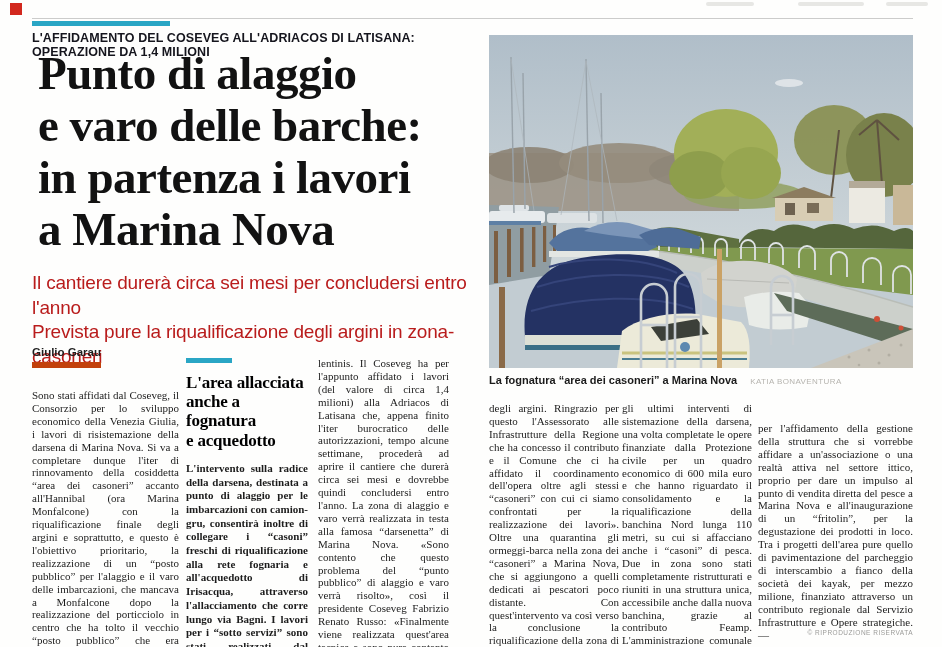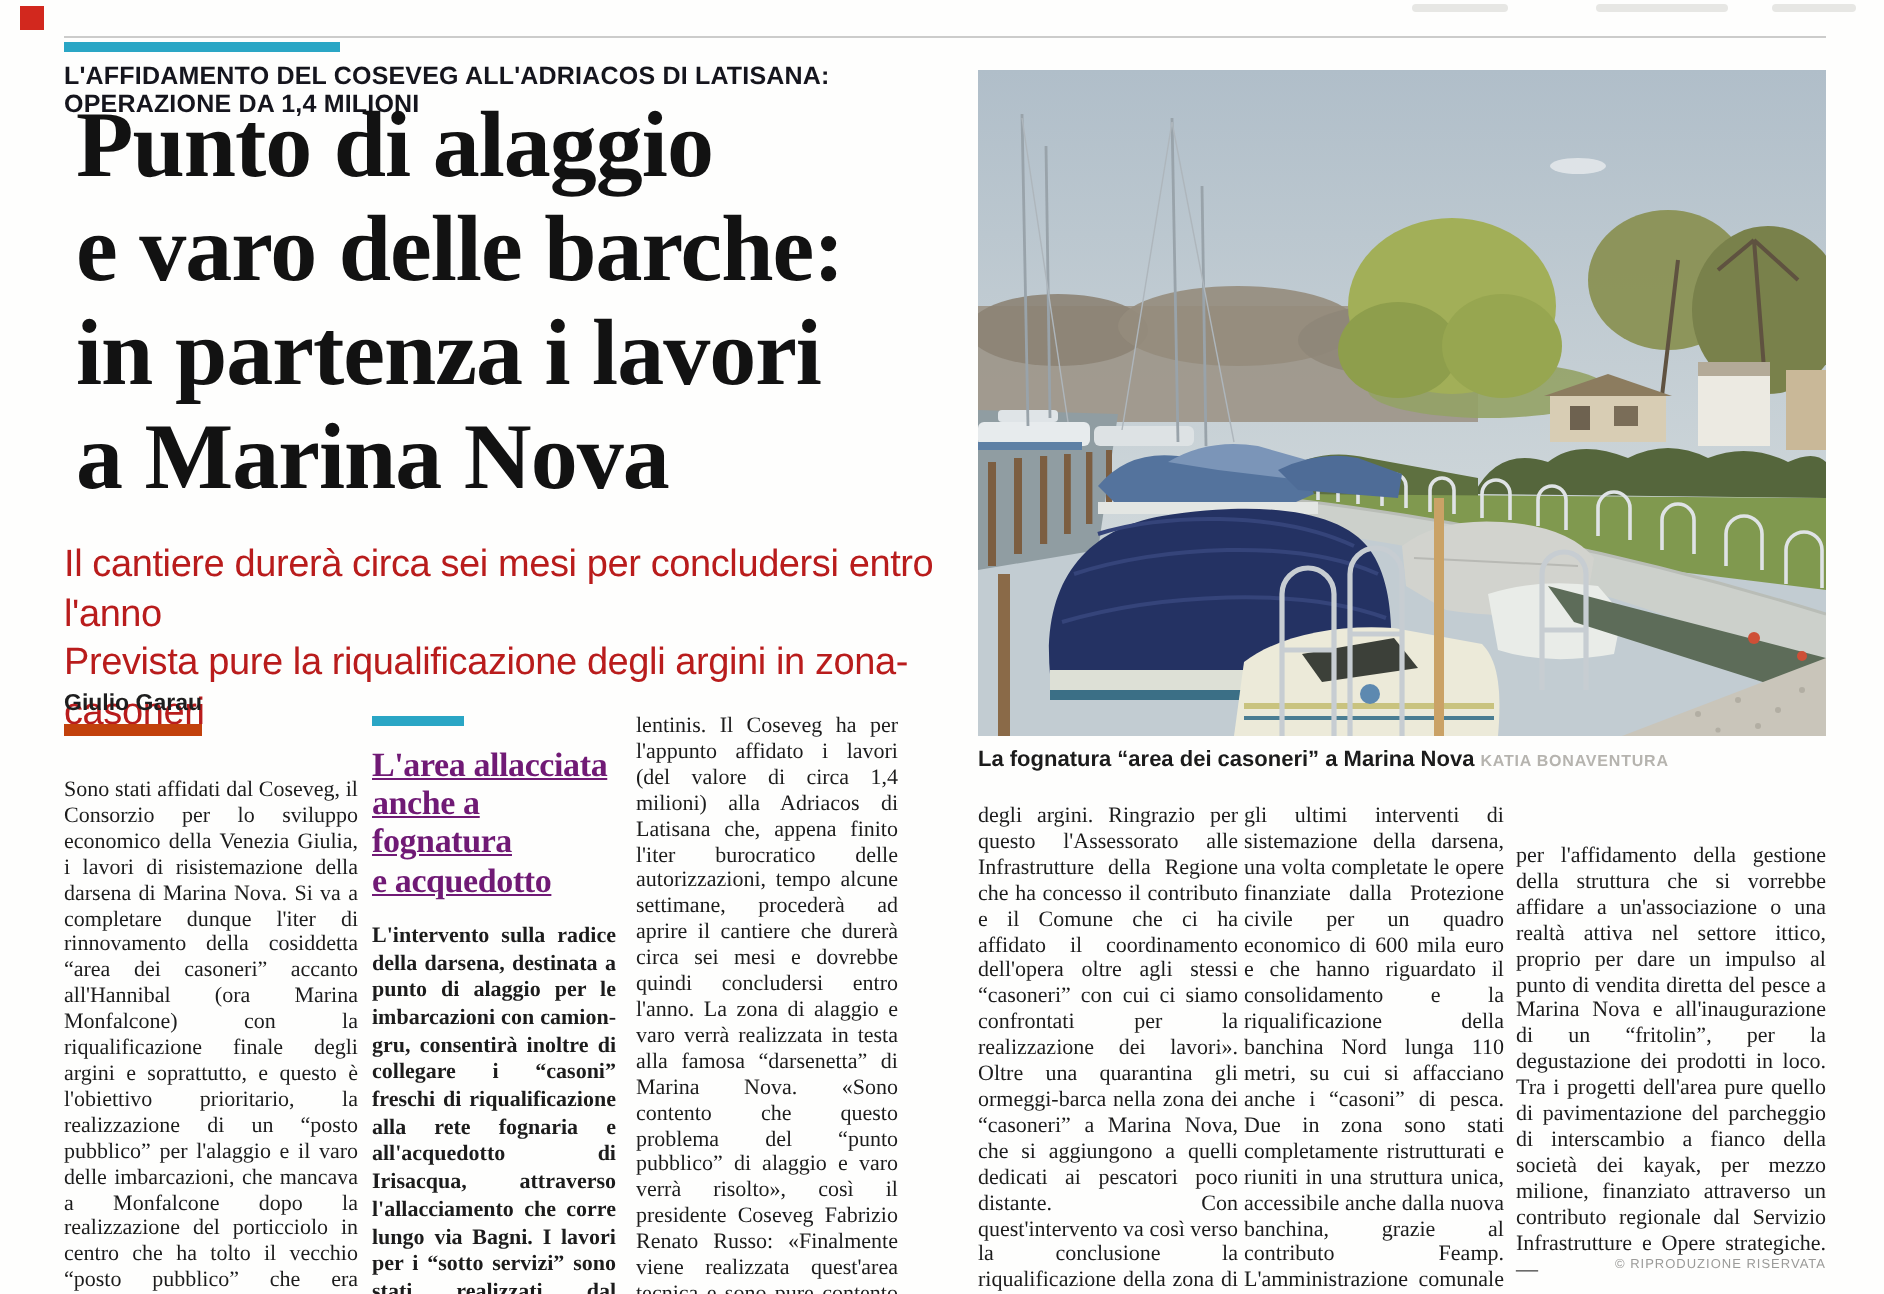--- a/index.html
+++ b/index.html
@@ -43,34 +43,34 @@
   .col6{left:758px;top:422px;width:155px;}
   
   .sidebar{position:absolute;left:186px;top:358px;width:122px;}
   .sidebar .teal-bar{width:46px;height:5px;background:#2aa6c5;}
   .sidebar .label{
     margin-top:7px;padding-bottom:5px;border-bottom:1px solid #2aa6c5;
     font:700 11px "Liberation Sans",sans-serif;color:#d9412b;letter-spacing:.2px;
   }
   .sidebar .title{
     margin-top:10px;font:700 17px/1.13 "Liberation Serif",serif;
-    color:#701a75;white-space:pre-line;letter-spacing:-.2px;text-decoration:underline;
+    color:#000000;white-space:pre-line;letter-spacing:-.2px;
   }
   .sidebar .sbody{
     margin-top:12px;font-weight:700;font-size:11px;line-height:13.7px;
     text-align:justify;color:#1c1c1c;
   }
   
   .photo{position:absolute;left:489px;top:35px;width:424px;height:333px;overflow:hidden;background:#c2ccd2;}
   .caption{
     position:absolute;left:489px;top:374px;width:424px;
     font:700 11px "Liberation Sans",sans-serif;color:#1b1b1b;
   }
   .caption .credit{
-    font-weight:700;font-size:8px;color:#b6b4af;letter-spacing:.4px;margin-left:3px;
+    font-weight:400;font-size:8px;color:#b6b4af;letter-spacing:.4px;margin-left:13px;
   }
   .footer-credit{
     position:absolute;right:29px;top:629px;
     font:400 6.5px "Liberation Sans",sans-serif;color:#9b9b99;letter-spacing:.5px;
   }
 </style>
 </head>
 <body>
 
 <div class="page">

